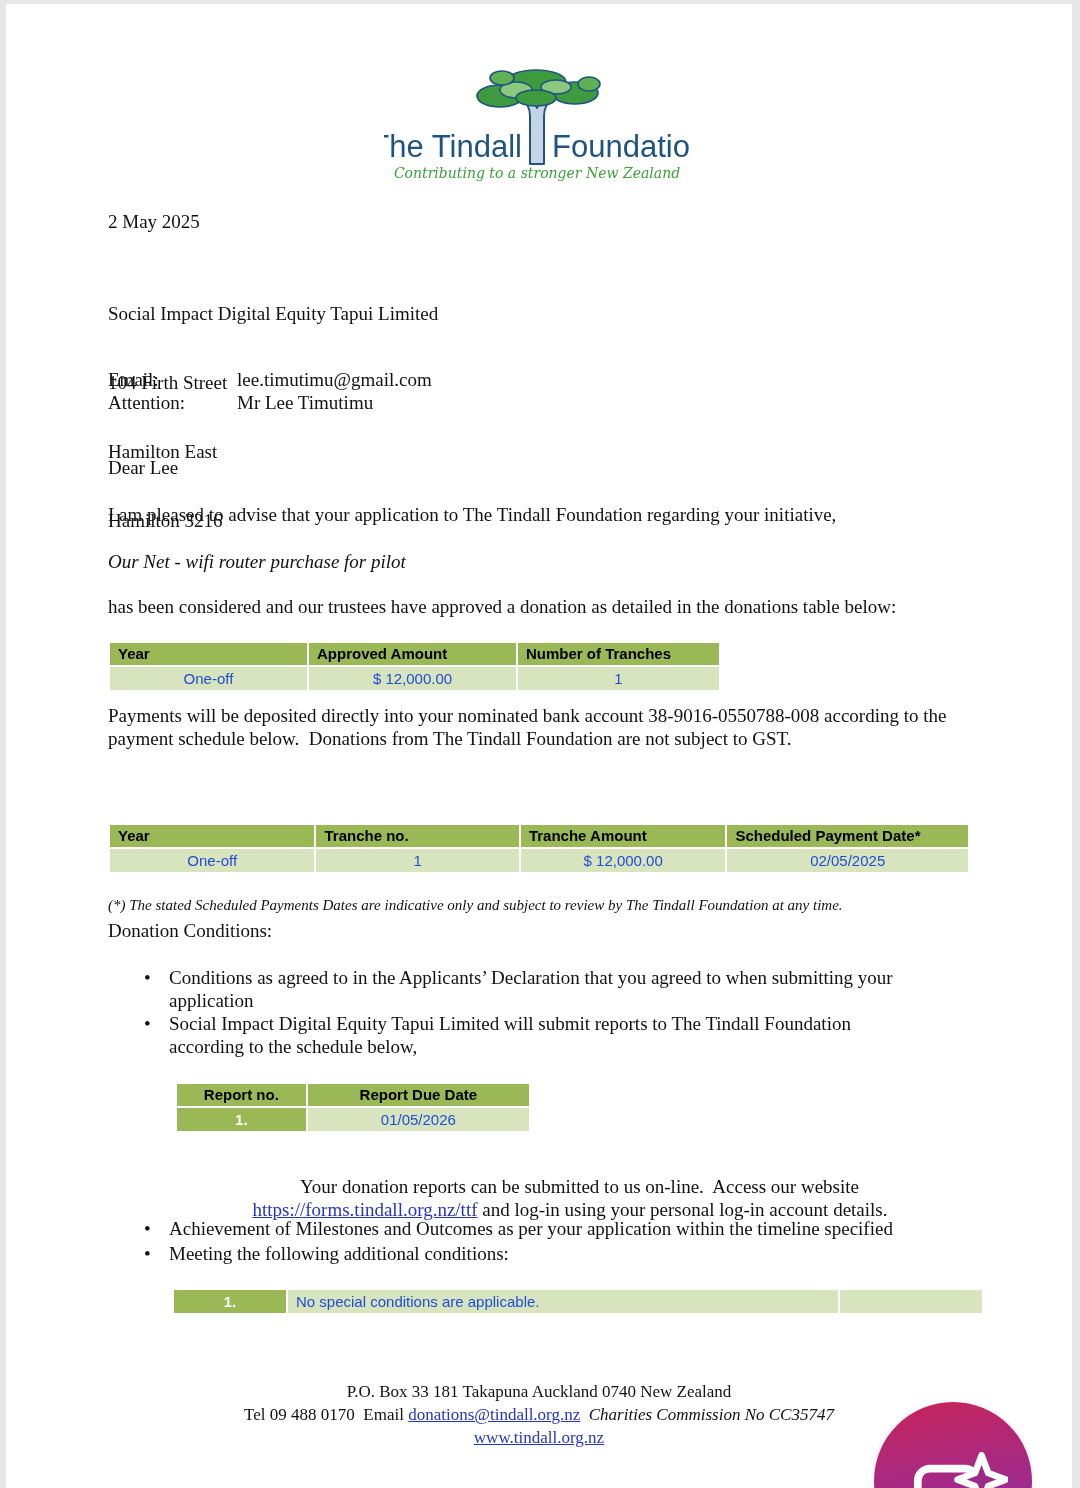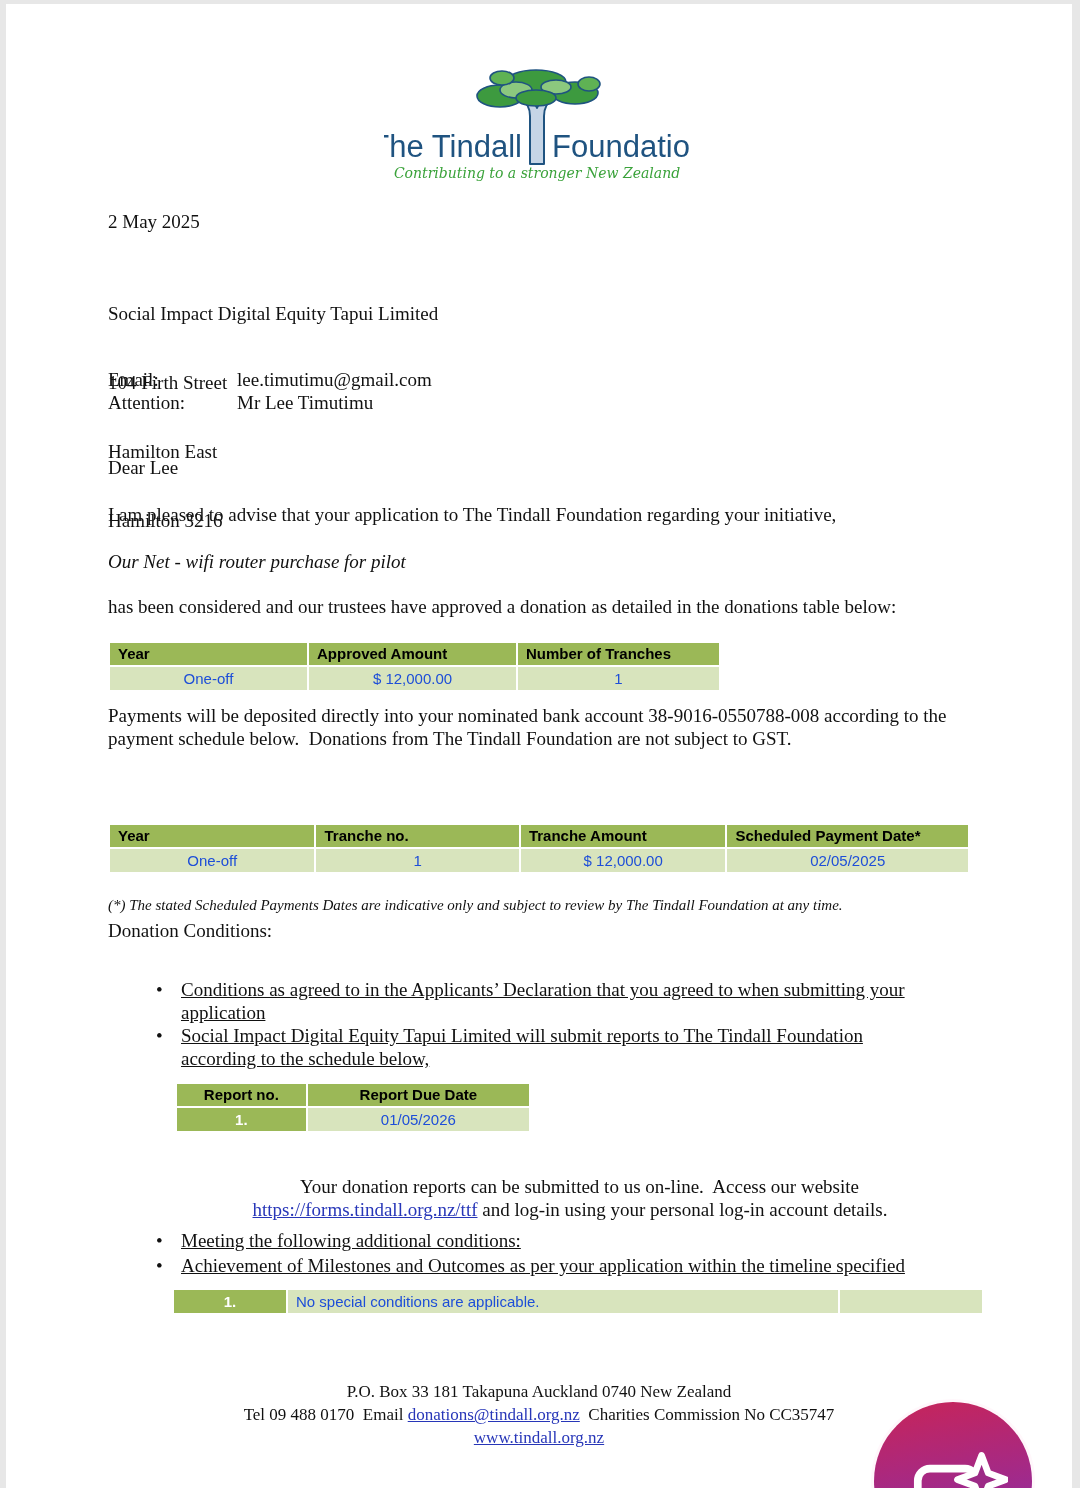--- a/index.html
+++ b/index.html
@@ -29,21 +29,21 @@
   table{border-collapse:separate;border-spacing:2px;table-layout:fixed;
         font-family:"Liberation Sans", sans-serif;font-size:15px;}
   th{background:#9bb857;color:#000000;font-weight:bold;line-height:18px;
      padding:2px 8px;text-align:left;}
   td{background:#d8e4bd;color:#1d4ed8;padding:2px 8px;text-align:center;line-height:19px;}
   .cell-green{background:#9bb857;color:#ffffff;font-weight:bold;}
   .th-center th{text-align:center;}
   .td-left{text-align:left;}
 
   
-  ul.blist{list-style:none;margin:12px;padding:0;width:780px;text-decoration:underline;}
+  ul.blist{list-style:none;margin:0;padding:0;width:780px;}
   ul.blist li{position:relative;padding-left:33px;font-size:19px;line-height:23px;
               margin-bottom:0;}
   ul.blist li::before{content:"\2022";position:absolute;left:8px;top:0;}
   ul.blist2 li{line-height:25px;}
 
   a{color:#2736b8;text-decoration:underline;cursor:pointer;}
 
   .footnote{font-size:15px;line-height:18px;font-style:italic;}
 
   
@@ -180,42 +180,42 @@
       <td>01/05/2026</td>
     </tr>
   </tbody>
     </table>
 
   <div class="abs serif" style="left:169px;top:1148px;width:790px;text-align:center;">
     <span>Your donation reports can be submitted to us on-line.  Access our website </span><a>https://forms.tindall.org.nz/ttf</a><span> and log-in using your personal log-in account details.</span>
   </div>
 
   <ul class="abs blist blist2" style="left:130px;top:1212px;">
+    <li>Achievement of Milestones and Outcomes as per your application within the timeline specified</li>
     <li>Meeting the following additional conditions:</li>
-    <li>Achievement of Milestones and Outcomes as per your application within the timeline specified</li>
   </ul>
 
   <table class="abs th-center" style="left:166px;top:1284px;width:812px;">
     <colgroup>
         <col style="width:112px">
         <col style="width:550px">
         <col style="width:142px">
       </colgroup>
     <tbody>
     <tr>
       <td class="cell-green">1.</td>
       <td class="td-left">No special conditions are applicable.</td>
       <td></td>
     </tr>
   </tbody>
     </table>
 
   <div class="abs footer">
     <div>P.O. Box 33 181 Takapuna Auckland 0740 New Zealand</div>
-    <div><span style="white-space:pre;">Tel 09 488 0170  Email </span><a>donations@tindall.org.nz</a><span style="white-space:pre;">  Charities Commission No CC35747</span></div>
+    <div><span style="white-space:pre;">Tel 09 488 0170  Email </span><a>donations@tindall.org.nz</a><span style="white-space:pre;font-style:italic;">  Charities Commission No CC35747</span></div>
     <div><a>www.tindall.org.nz</a></div>
   </div>
 
   <div class="abs fab">
     <svg width="110" height="110" viewBox="0 0 100 100">
       <rect x="18" y="26" width="54" height="54" rx="11" fill="none" stroke="#ffffff" stroke-width="7"></rect>
       <path d="M76 14 L82 30 L98 36 L82 42 L76 58 L70 42 L54 36 L70 30 Z" fill="#9c2a86" stroke="#ffffff" stroke-width="6" stroke-linejoin="round"></path>
       <path d="M40 58 L43.5 66.5 L52 70 L43.5 73.5 L40 82 L36.5 73.5 L28 70 L36.5 66.5 Z" fill="#ffffff"></path>
     </svg>
   </div>

